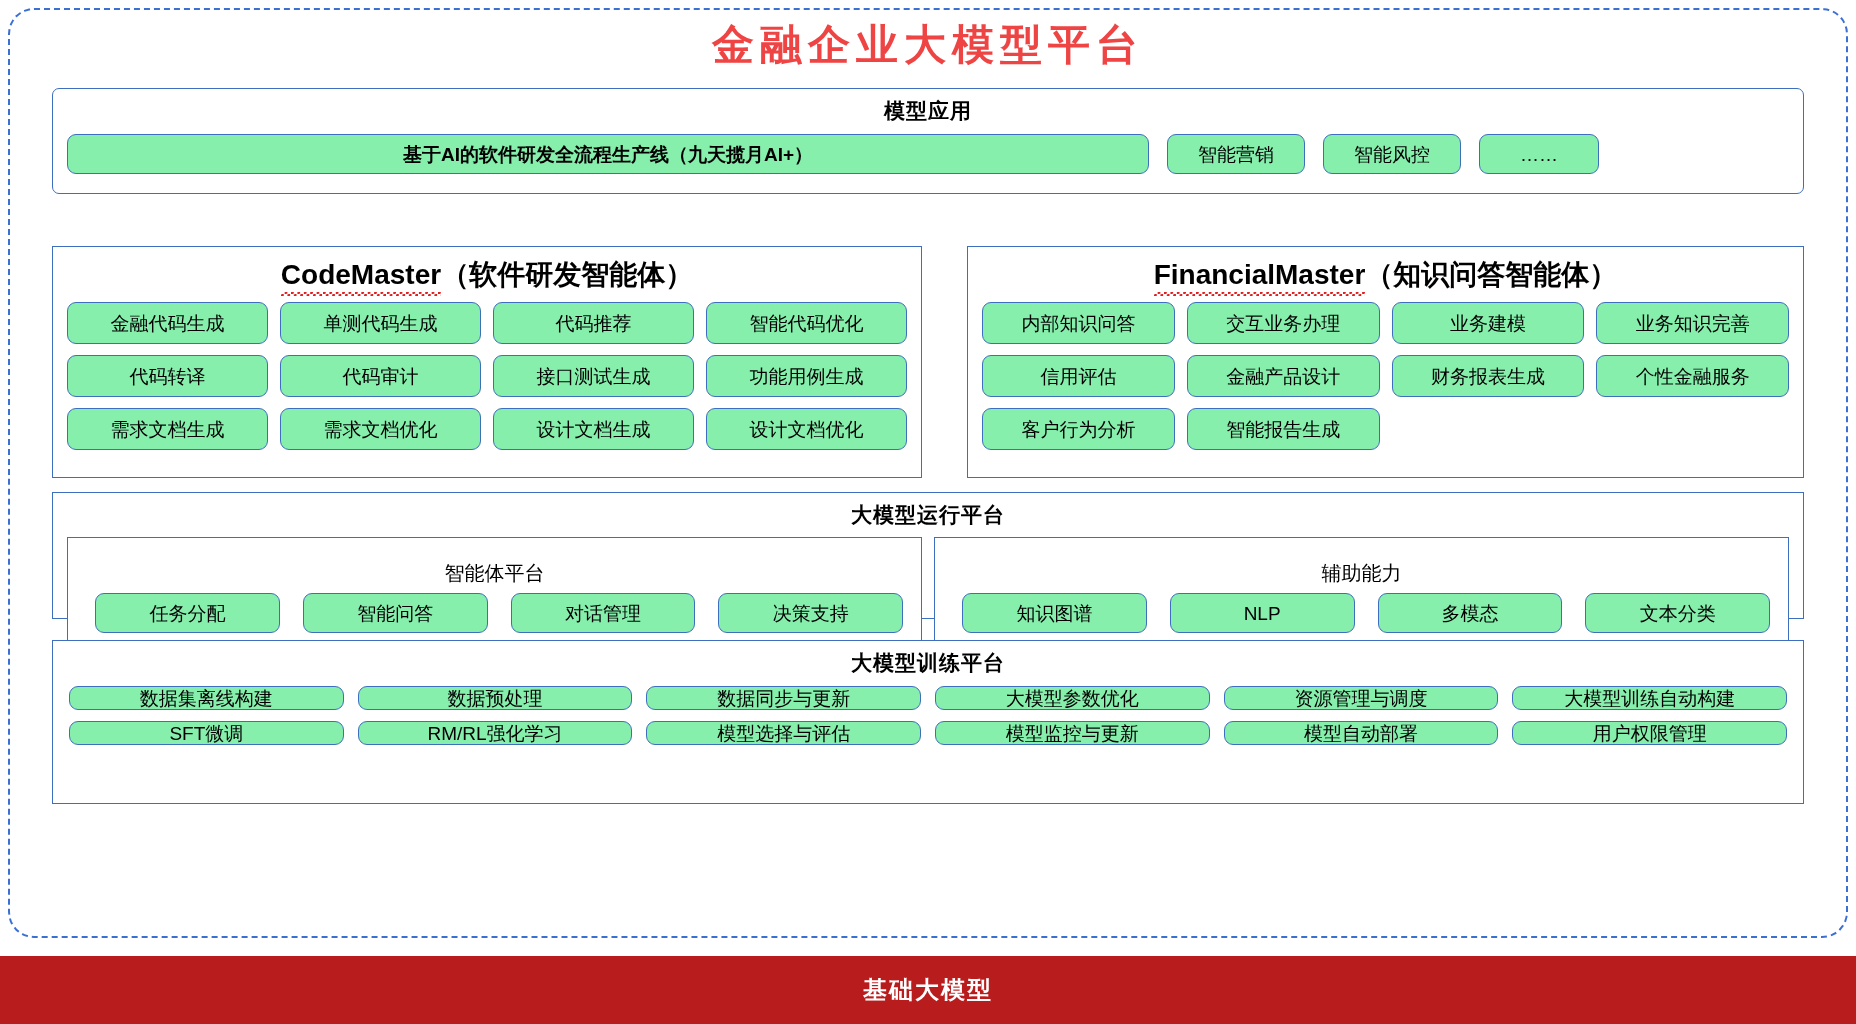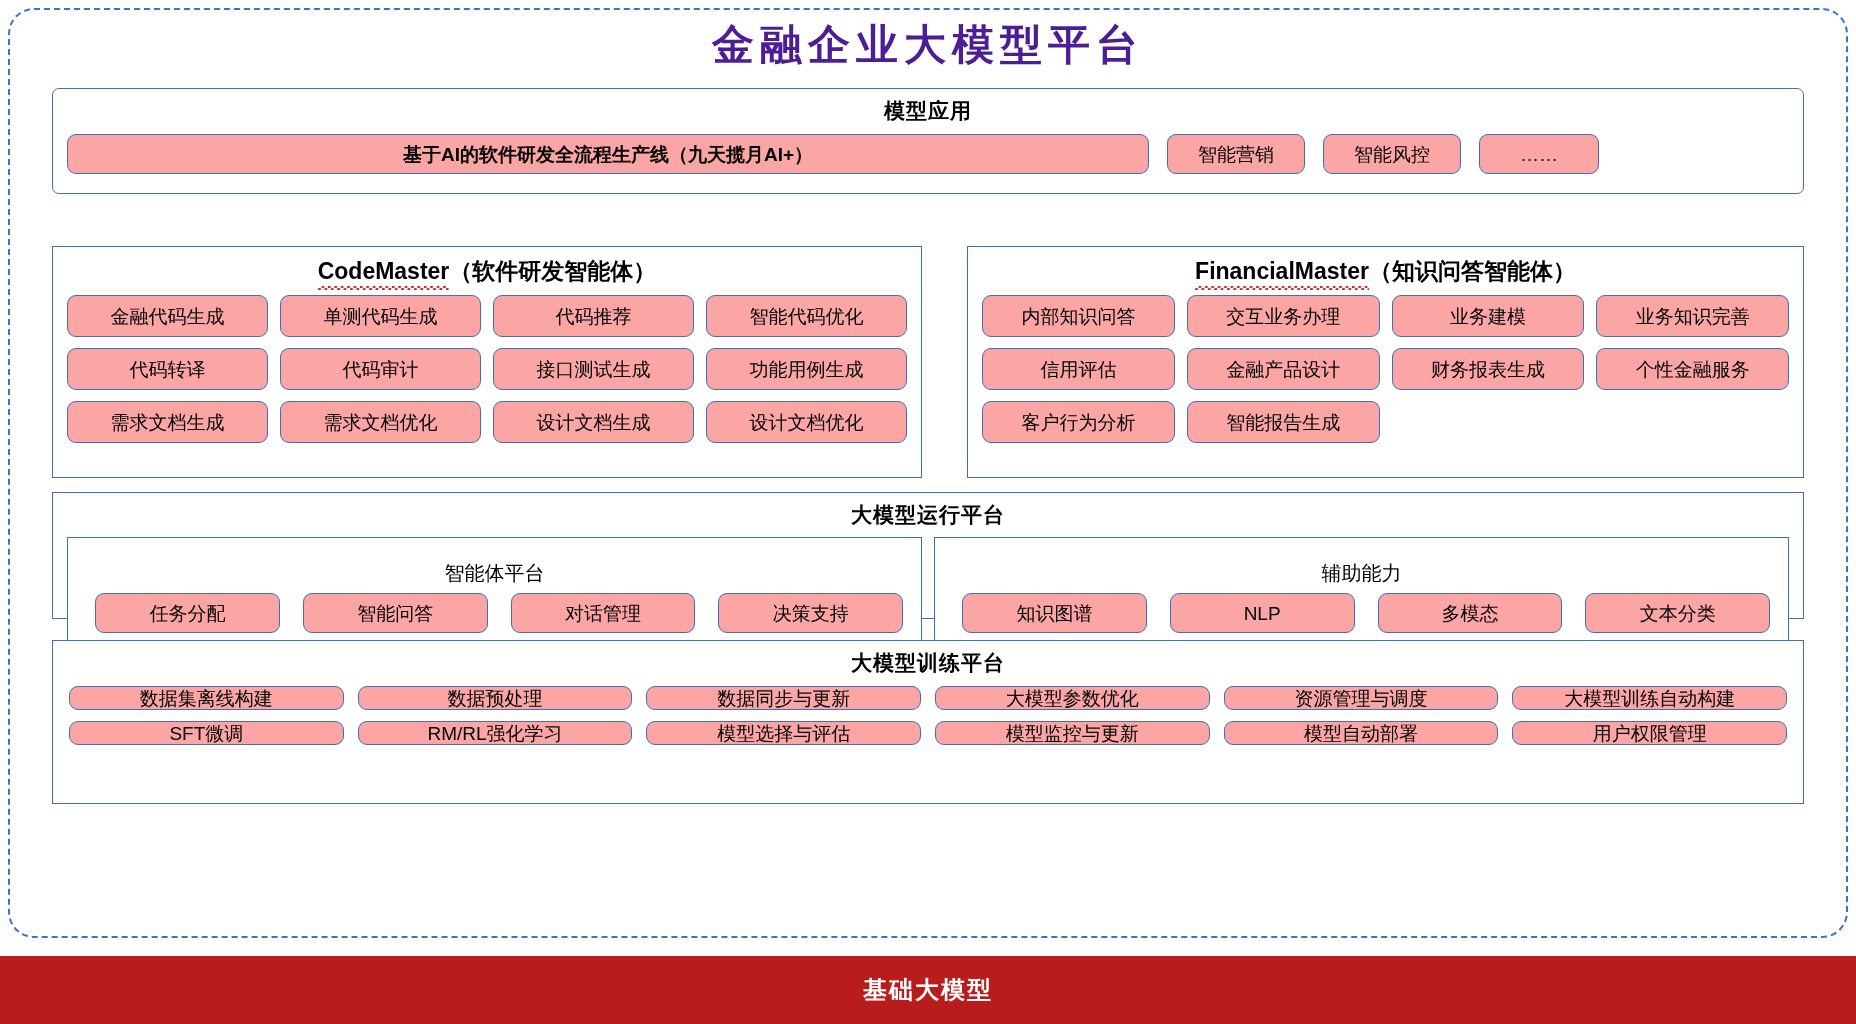--- a/index.html
+++ b/index.html
@@ -39,21 +39,21 @@
   .main-title {
     position: absolute;
     left: 0;
     top: 20px;
     width: 100%;
     text-align: center;
     font-family: "Liberation Serif", "DejaVu Serif", serif;
     font-size: 42px;
     font-weight: 700;
     letter-spacing: 6px;
-    color: #4c1d95;
+    color: #ef4444;
     line-height: 1.2;
   }
 
   
   .section {
     position: absolute;
     box-sizing: border-box;
     border: 1.4px solid #3E6FBE;
     background: #ffffff;
   }
@@ -63,21 +63,21 @@
     font-weight: 700;
     color: #000000;
     letter-spacing: 1px;
   }
 
   
   .pill {
     box-sizing: border-box;
     border: 1.5px solid #3E6FBE;
     border-radius: 9px;
-    background: #fca5a5;
+    background: #86efac;
     display: flex;
     align-items: center;
     justify-content: center;
     font-size: 19px;
     color: #000000;
     line-height: 1;
     white-space: nowrap;
     text-align: center;
   }
 
@@ -117,21 +117,21 @@
   .agent-panel {
     top: 246px;
     height: 232px;
     padding: 0;
   }
   #codemaster-panel { left: 52px; width: 870px; }
   #financialmaster-panel { left: 967px; width: 837px; }
 
   .agent-head {
     text-align: center;
-    font-size: 23px;
+    font-size: 28px;
     font-weight: 700;
     margin-top: 9px;
     white-space: nowrap;
   }
   .agent-head .latin {
     position: relative;
     display: inline-block;
     padding-bottom: 2px;
   }
   

